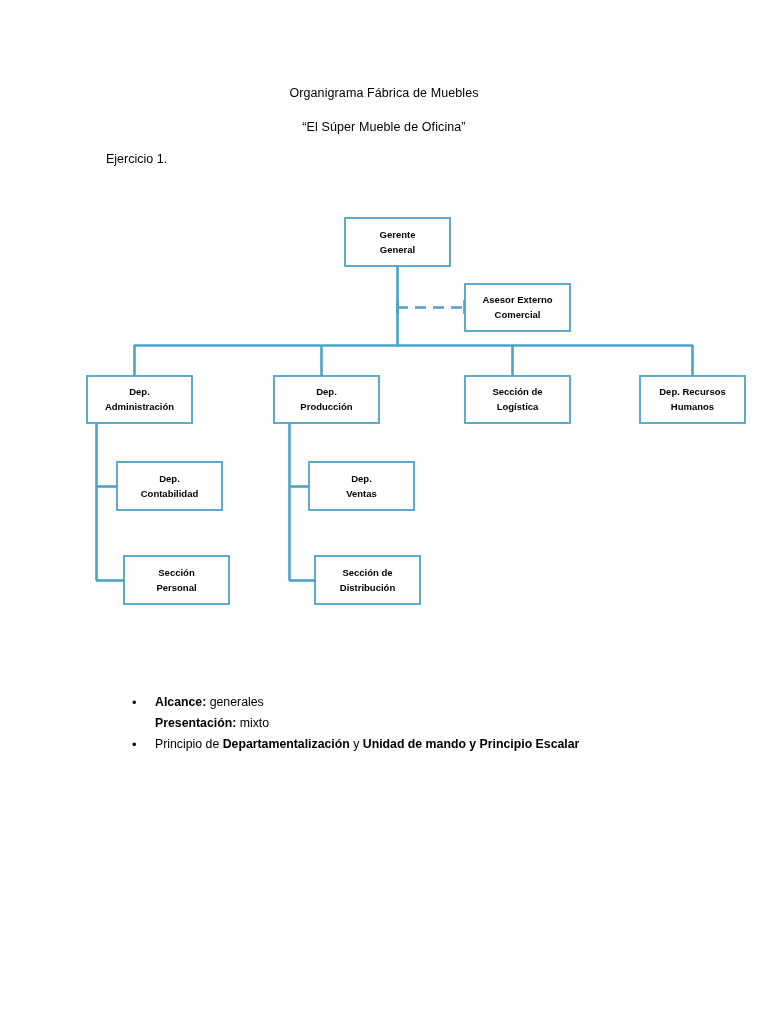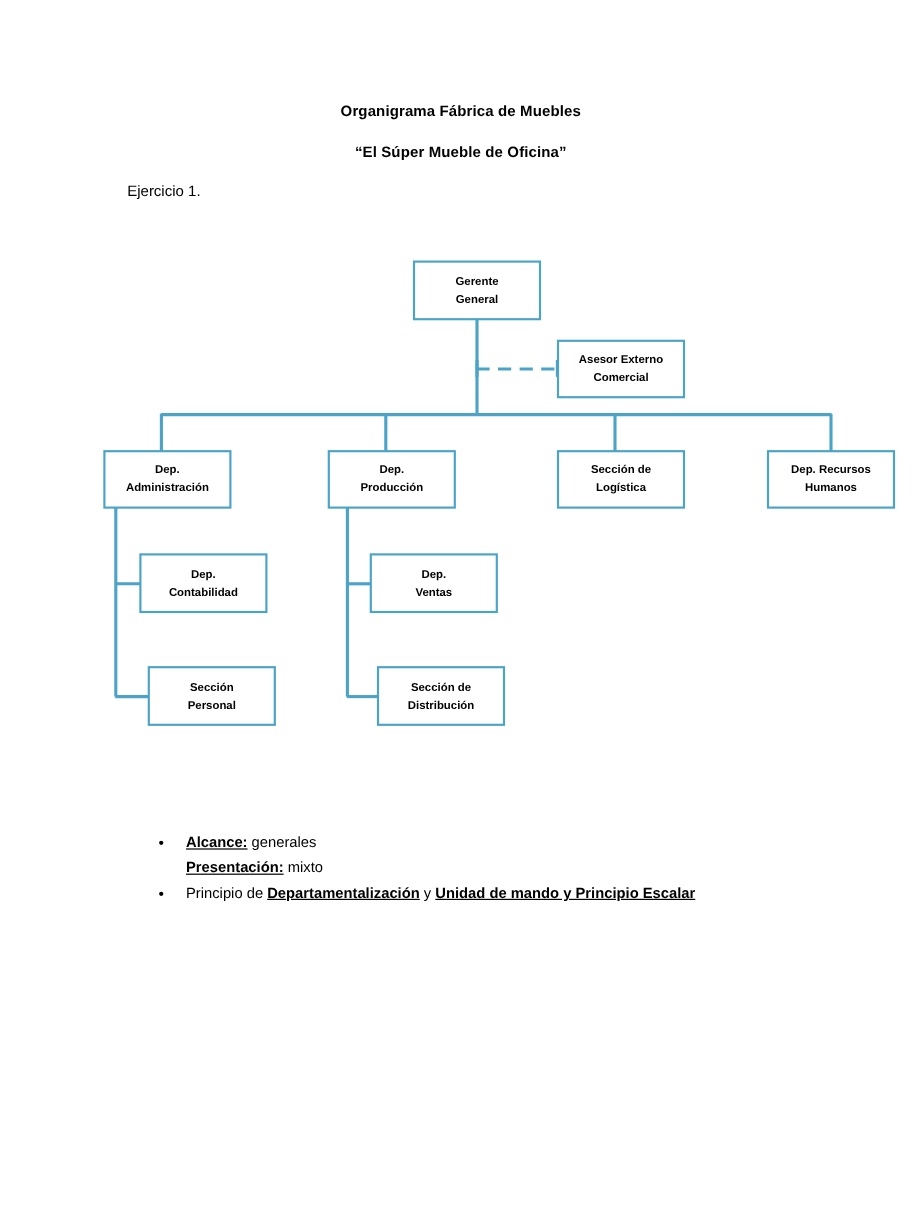--- a/index.html
+++ b/index.html
@@ -22,31 +22,31 @@
   }
 
   
   .doc-title {
     position: absolute;
     left: 0;
     top: 86px;
     width: 768px;
     text-align: center;
     font-size: 12.5px;
-    font-weight: bold;
+    font-weight: normal;
     letter-spacing: 0.1px;
   }
   .doc-subtitle {
     position: absolute;
     left: 0;
     top: 120px;
     width: 768px;
     text-align: center;
     font-size: 12.5px;
-    font-weight: bold;
+    font-weight: normal;
     letter-spacing: 0.1px;
   }
   .exercise-label {
     position: absolute;
     left: 106px;
     top: 152px;
     font-size: 12.5px;
     font-weight: normal;
   }
 
@@ -90,21 +90,20 @@
     left: 8px;
     top: 0;
     font-size: 13px;
     line-height: 21px;
   }
   .note-line {
     white-space: nowrap;
   }
   .note-line .k {
     font-weight: bold;
-    text-decoration: underline;
   }
 </style>
 </head>
 <body>
 
 <div class="page">
 
   <div class="doc-title">Organigrama Fábrica de Muebles</div>
   <div class="doc-subtitle">“El Súper Mueble de Oficina”</div>
   <div class="exercise-label">Ejercicio 1.</div>

